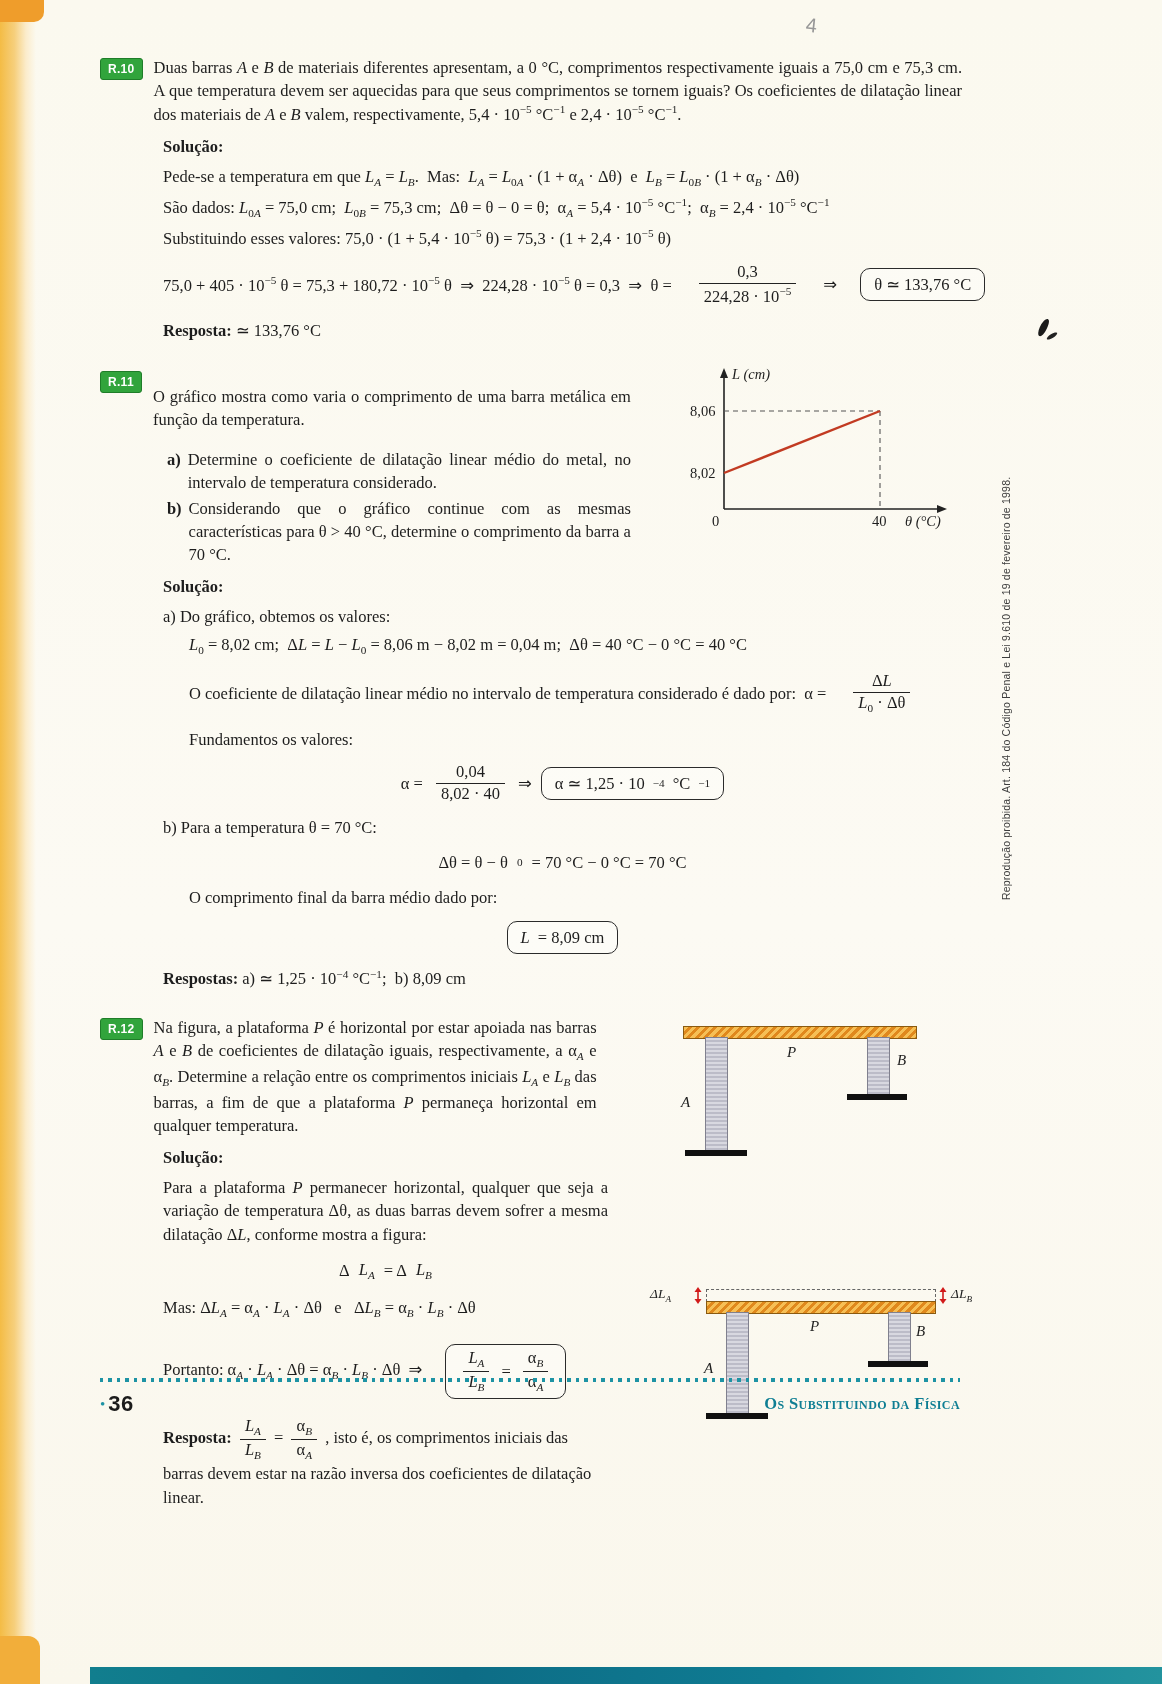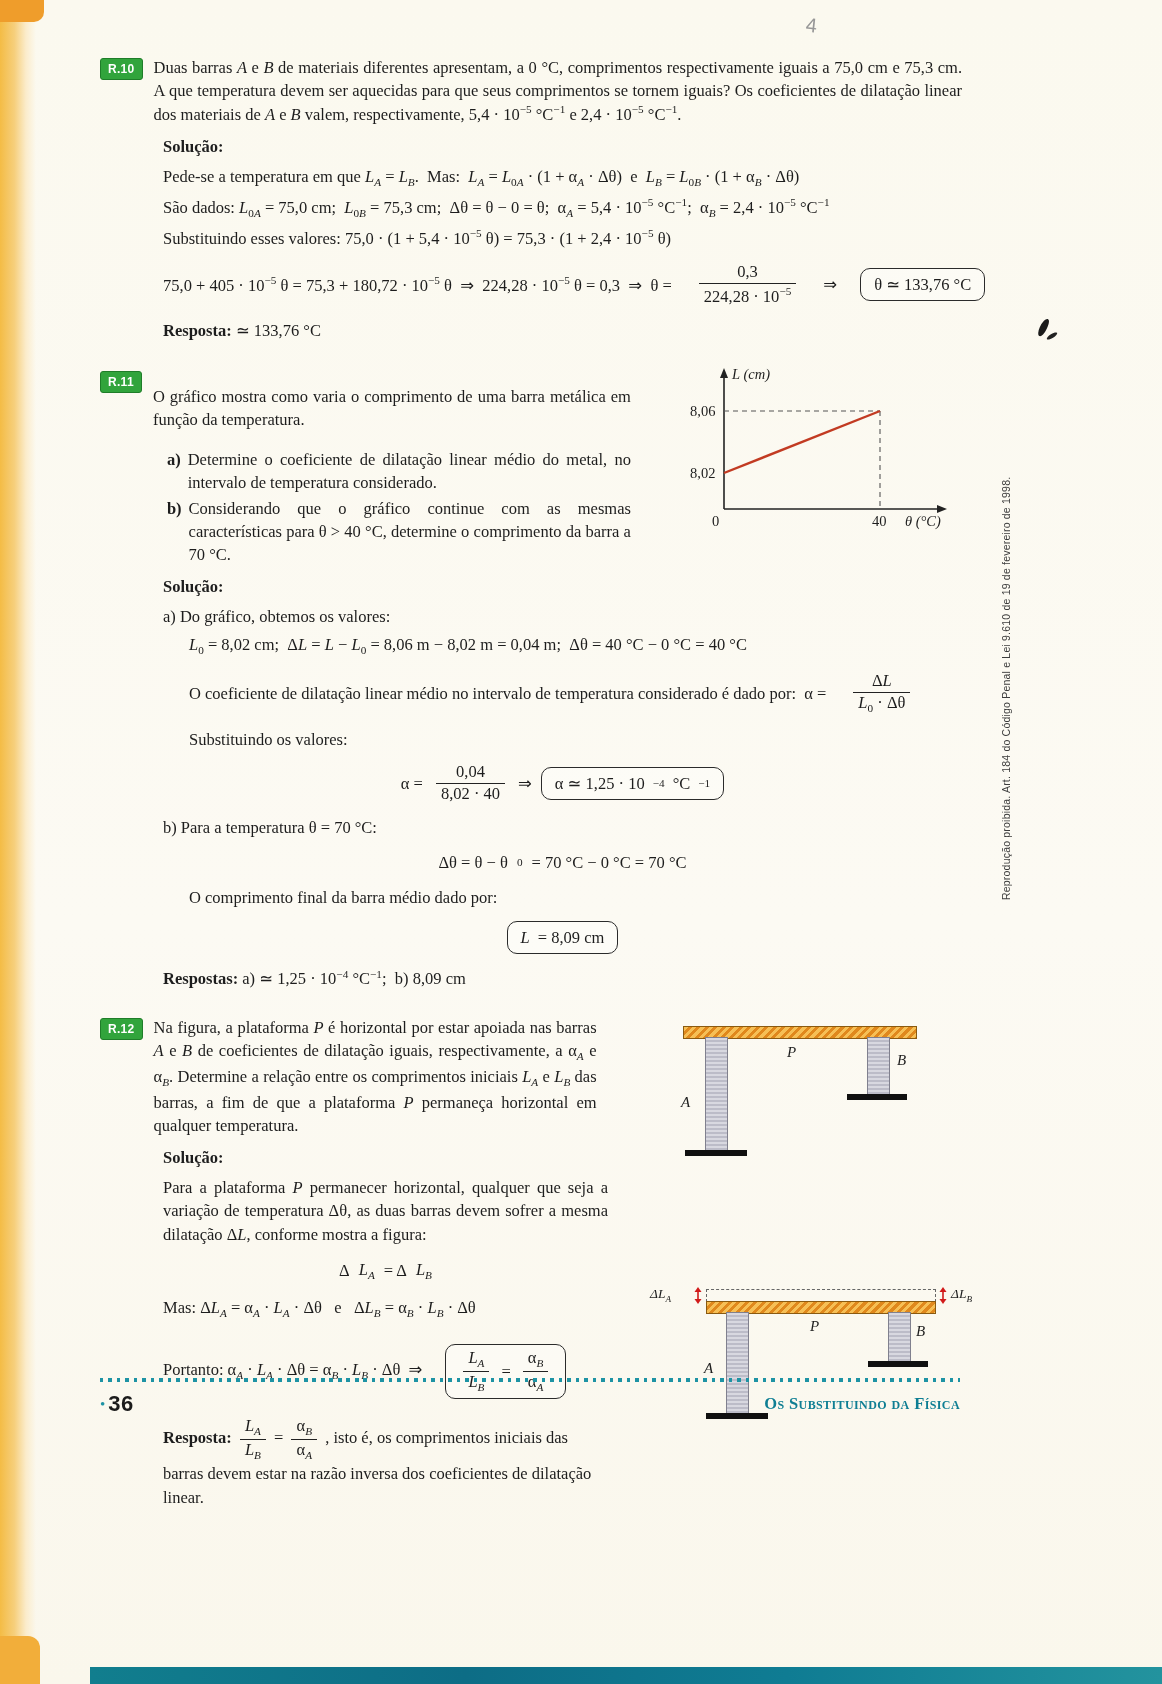--- a/index.html
+++ b/index.html
@@ -155,21 +155,21 @@
         <p class="sol-label">Solução:</p>
         <p class="mline">a) Do gráfico, obtemos os valores:</p>
         <p class="mline ind"><i>L</i><sub>0</sub> = 8,02 cm; &nbsp;Δ<i>L</i> = <i>L</i> − <i>L</i><sub>0</sub> = 8,06 m − 8,02 m = 0,04 m; &nbsp;Δθ = 40 °C − 0 °C = 40 °C</p>
         <div class="eq-row ind">
           <span>O coeficiente de dilatação linear médio no intervalo de temperatura considerado é dado por: &nbsp;α&nbsp;=</span>
           <span class="frac">
             <span class="fnum">Δ<i>L</i></span>
             <span class="fden"><i>L</i><sub>0</sub> · Δθ</span>
           </span>
         </div>
-        <p class="mline ind">Substituindo os valores:</p>
+        <p class="mline ind">Fundamentos os valores:</p>
         <div class="eq-center">
           <span>α&nbsp;=</span>
           <span class="frac">
             <span class="fnum">0,04</span>
             <span class="fden">8,02 · 40</span>
           </span>
           <span>⇒</span>
           <span class="answer-box">α ≃ 1,25 · 10<sup>−4</sup> °C<sup>−1</sup></span>
         </div>
         <p class="mline">b) Para a temperatura θ = 70 °C:</p>

